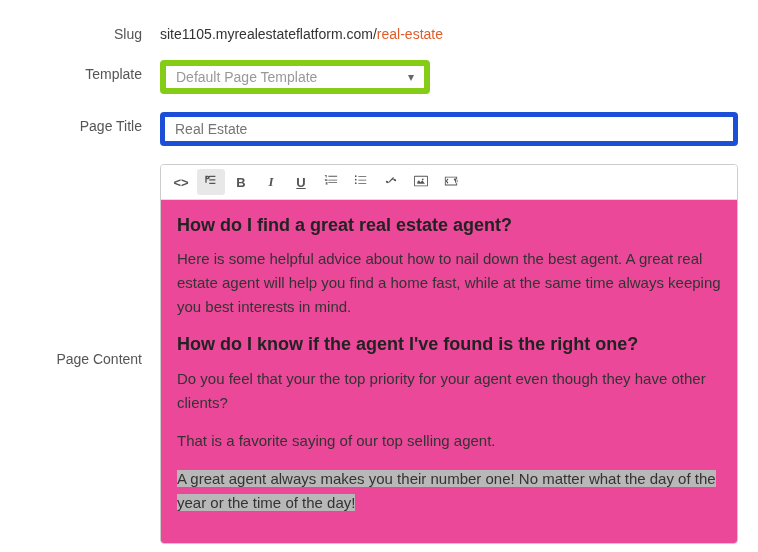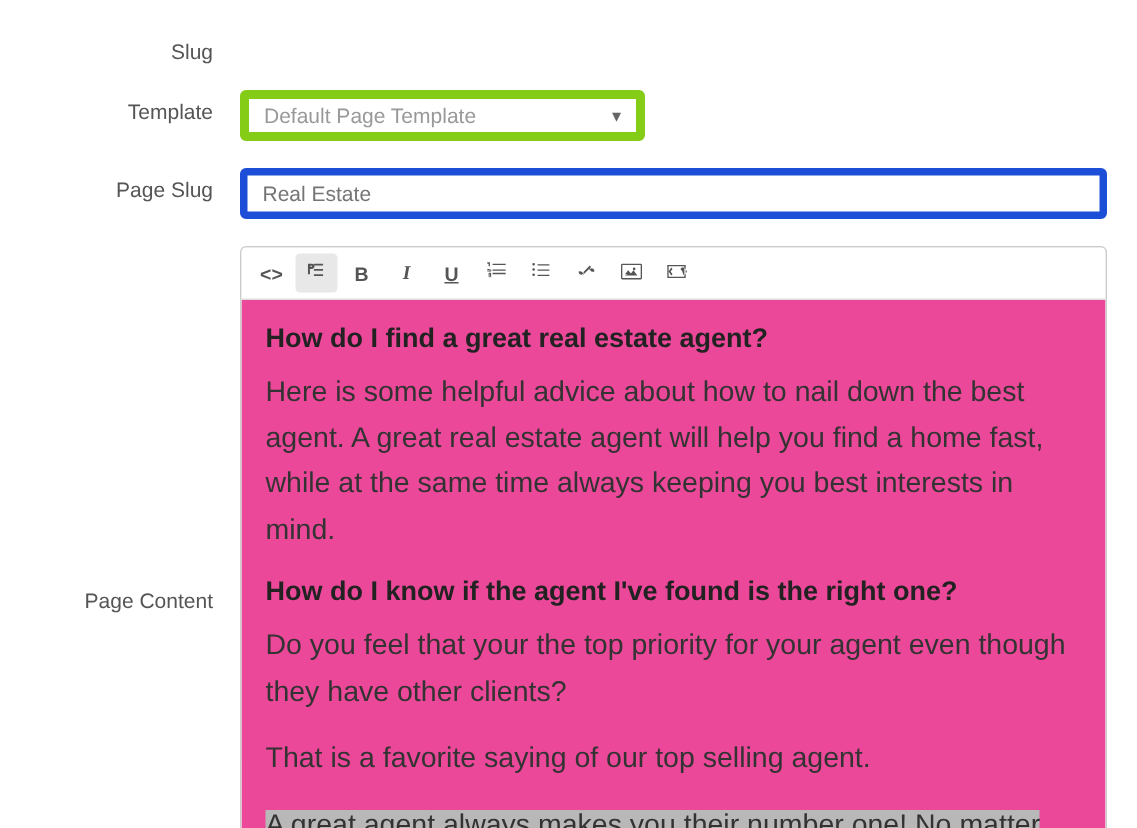--- a/index.html
+++ b/index.html
@@ -131,49 +131,52 @@
 
     .editor-h2 {
       font-size: 18px;
       font-weight: bold;
       color: #222;
       margin-bottom: 10px;
       line-height: 1.3;
     }
 
     .editor-p {
-      font-size: 19px;
+      font-size: 15px;
       color: #333;
       line-height: 1.6;
       margin-bottom: 14px;
     }
 
     .highlighted-text {
       background-color: #b8b8b8;
     }
   </style>
 </head>
 <body>
 
 <div class="form-row">
   <div class="form-label">Slug</div>
+  <div class="form-field slug-value">
+    <span>site1105.myrealestateflatform.com/</span><a class="slug-link">real-estate</a>
+  </div>
 </div>
 
 <div class="form-row">
   <div class="form-label">Template</div>
   <div class="form-field">
     <div class="template-select">
       <span>Default Page Template</span>
       <span class="arrow">▾</span>
     </div>
   </div>
 </div>
 
 <div class="form-row">
-  <div class="form-label">Page Slug</div>
+  <div class="form-label">Page Title</div>
   <div class="form-field">
     <input type="text" class="page-title-input" value="" placeholder="Real Estate" style="">
   </div>
 </div>
 
 <div class="page-content-row">
   <div class="form-label" style="padding-top: 10px;">Page Content</div>
   <div class="form-field editor-container">
     <div class="editor-toolbar">
       <button class="toolbar-btn">

